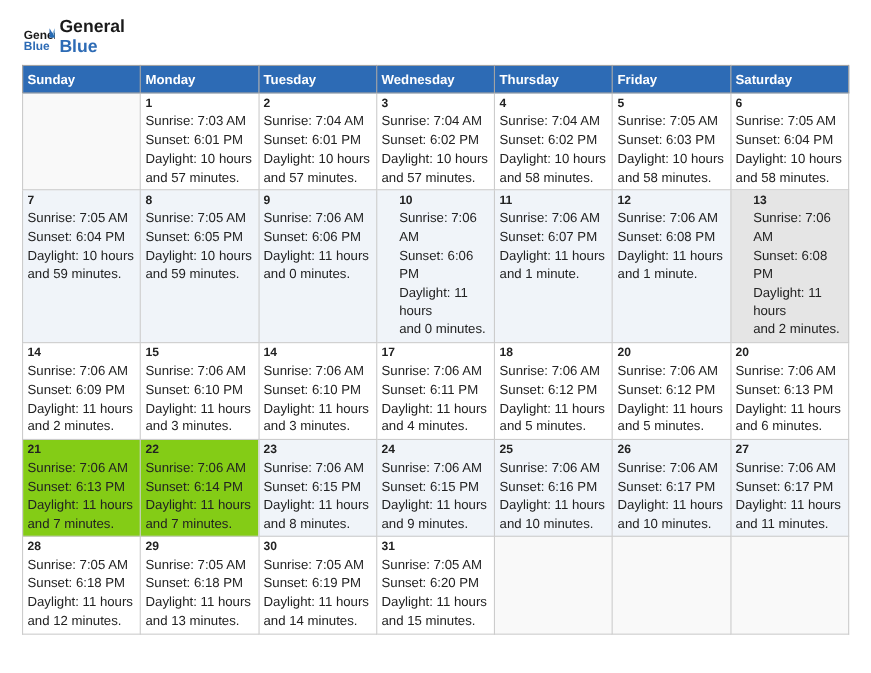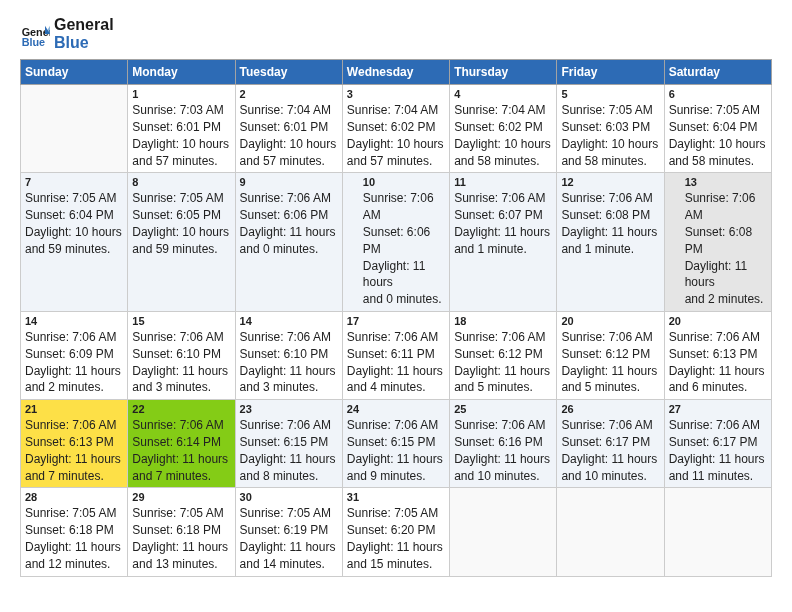--- a/index.html
+++ b/index.html
@@ -198,21 +198,21 @@
           <td style="background: rgb(255, 255, 255);">
             <div class="day-num">20</div>
             <div class="day-info">Sunrise: 7:06 AM<br>Sunset: 6:12 PM<br>Daylight: 11 hours<br>and 5 minutes.</div>
           </td>
           <td style="background: rgb(255, 255, 255);">
             <div class="day-num">20</div>
             <div class="day-info">Sunrise: 7:06 AM<br>Sunset: 6:13 PM<br>Daylight: 11 hours<br>and 6 minutes.</div>
           </td>
         </tr>
         <tr>
-          <td style="background: #fde047;">
+          <td style="background: #84cc16;">
             <div class="day-num">21</div>
             <div class="day-info">Sunrise: 7:06 AM<br>Sunset: 6:13 PM<br>Daylight: 11 hours<br>and 7 minutes.</div>
           </td>
           <td style="background: #84cc16;">
             <div class="day-num">22</div>
             <div class="day-info">Sunrise: 7:06 AM<br>Sunset: 6:14 PM<br>Daylight: 11 hours<br>and 7 minutes.</div>
           </td>
           <td style="background: rgb(240, 244, 249);">
             <div class="day-num">23</div>
             <div class="day-info">Sunrise: 7:06 AM<br>Sunset: 6:15 PM<br>Daylight: 11 hours<br>and 8 minutes.</div>

